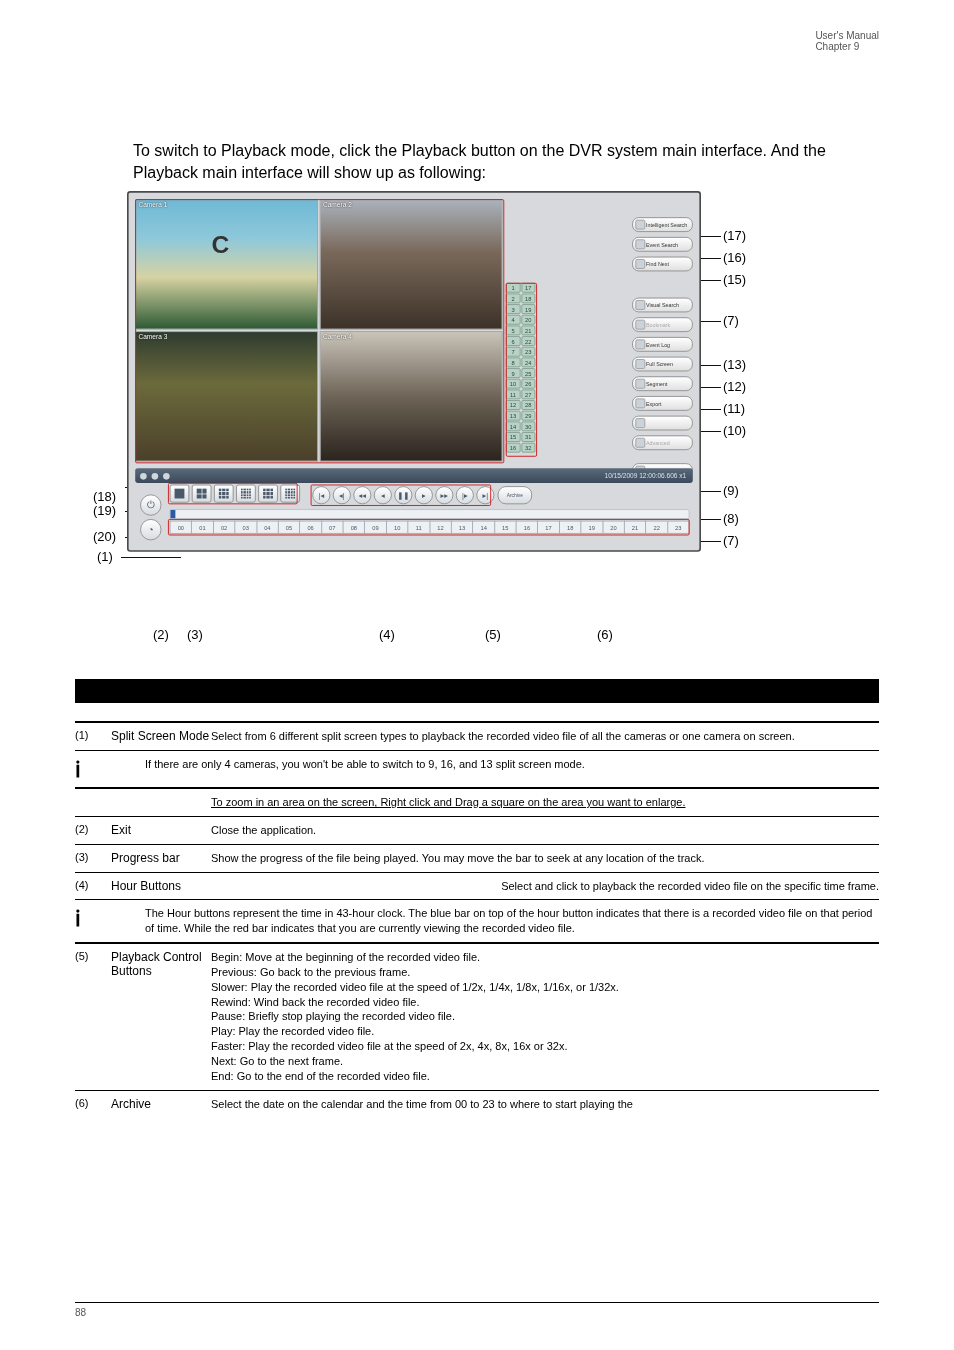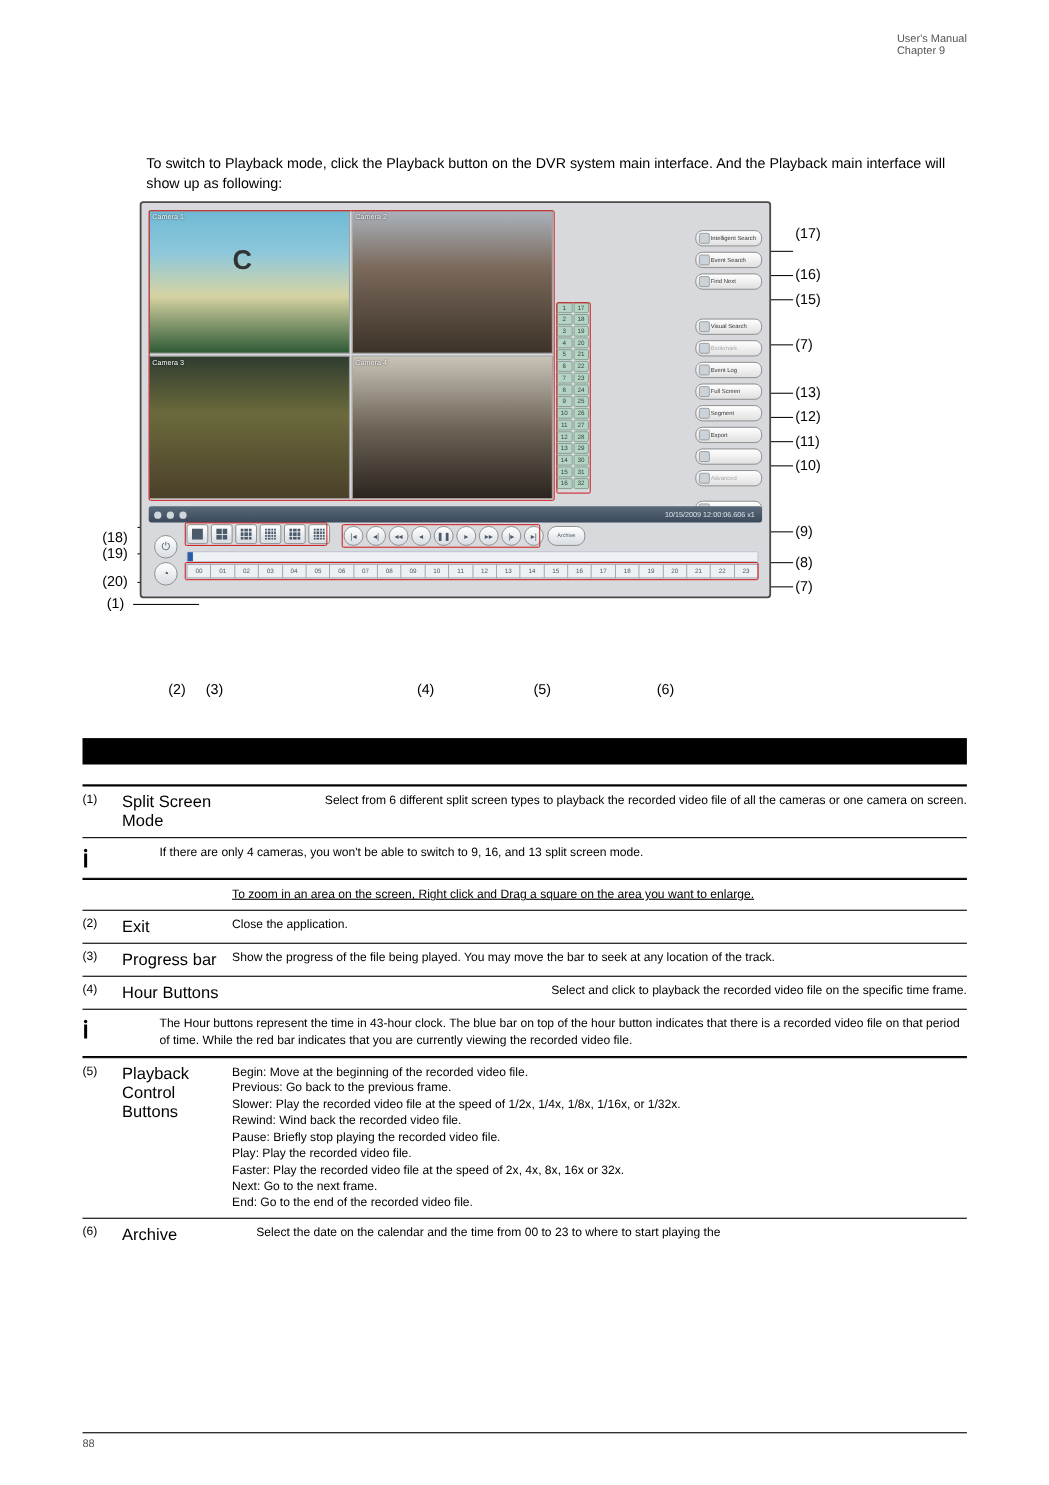--- a/index.html
+++ b/index.html
@@ -28,21 +28,21 @@
   .intro-row {
     display: flex;
     margin-top: 80px;
     margin-bottom: 6px;
   }
   .intro-left {
     width: 58px;
     flex-shrink: 0;
   }
   .intro-text {
-    font-size: 13px;
+    font-size: 16px;
     line-height: 1.35;
   }
   .screenshot-wrap {
     display: flex;
     justify-content: center;
     margin: 14px 0 0 0;
   }
   .screenshot {
     width: 700px;
     height: 440px;
@@ -284,21 +284,21 @@
   }
   .trow.first { border-top: 2.5px double #000; }
   .tn {
     width: 36px;
     flex-shrink: 0;
     font-size: 11px;
   }
   .tl {
     width: 100px;
     flex-shrink: 0;
-    font-size: 15px;
+    font-size: 12px;
     font-weight: normal;
   }
   .td {
     flex: 1;
     font-size: 11px;
     line-height: 1.35;
   }
   .info-icon {
     width: 20px;
     font-size: 22px;
@@ -345,21 +345,21 @@
       <div class="callout-line-h" style="left:28px; top:340px; width:24px;"></div>
       <div class="callout" style="left:0px; top:352px;">(1)</div>
       <div class="callout-line-h" style="left:24px; top:360px; width:60px;"></div>
 
       <div class="callout" style="left:56px; top:430px;">(2)</div>
       <div class="callout" style="left:90px; top:430px;">(3)</div>
       <div class="callout" style="left:282px; top:430px;">(4)</div>
       <div class="callout" style="left:388px; top:430px;">(5)</div>
       <div class="callout" style="left:500px; top:430px;">(6)</div>
 
-      <div class="callout" style="left:626px; top:15px;">(17)</div>
+      <div class="callout" style="left:626px; top:31px;">(17)</div>
       <div class="callout-line-h" style="left:598px; top:39px; width:26px;"></div>
       <div class="callout" style="left:626px; top:53px;">(16)</div>
       <div class="callout-line-h" style="left:598px; top:61px; width:26px;"></div>
       <div class="callout" style="left:626px; top:75px;">(15)</div>
       <div class="callout-line-h" style="left:598px; top:83px; width:26px;"></div>
       <div class="callout" style="left:626px; top:116px;">(7)</div>
       <div class="callout-line-h" style="left:598px; top:124px; width:26px;"></div>
       <div class="callout" style="left:626px; top:160px;">(13)</div>
       <div class="callout-line-h" style="left:598px; top:168px; width:26px;"></div>
       <div class="callout" style="left:626px; top:182px;">(12)</div>
@@ -606,21 +606,21 @@
       </div>
     </div>
   </div>
 
   <div class="caption-bar"></div>
 
   <div class="table-sec" id="desc-table">
       <div class="trow first">
         <div class="tn">(1)</div>
         <div class="tl">Split Screen Mode</div>
-        <div class="td" style="white-space: pre-line; text-align: right;">Select from 6 different split screen types to playback the recorded video file of all the cameras or one camera on screen.</div>
+        <div class="td" style="white-space: pre-line;">Select from 6 different split screen types to playback the recorded video file of all the cameras or one camera on screen.</div>
       </div>
       <div class="trow" style="border-top: 1px solid rgb(0, 0, 0); border-bottom: 1px solid rgb(0, 0, 0);">
         <div class="info-icon">ℹ</div>
         <div style="width: 50px;"></div>
         <div class="td">If there are only 4 cameras, you won't be able to switch to 9, 16, and 13 split screen mode.</div>
       </div>
       <div class="trow">
         <div class="tn"></div>
         <div class="tl"></div>
         <div class="td" style="white-space: pre-line; text-decoration: underline;">To zoom in an area on the screen, Right click and Drag a square on the area you want to enlarge.</div>
@@ -654,20 +654,20 @@
 Rewind: Wind back the recorded video file.
 Pause: Briefly stop playing the recorded video file.
 Play: Play the recorded video file.
 Faster: Play the recorded video file at the speed of 2x, 4x, 8x, 16x or 32x.
 Next: Go to the next frame.
 End: Go to the end of the recorded video file.</div>
       </div>
       <div class="trow">
         <div class="tn">(6)</div>
         <div class="tl">Archive</div>
-        <div class="td" style="white-space: pre-line; margin-left: 22px;">Select the date on the calendar and the time from 00 to 23 to where to start playing the</div>
+        <div class="td" style="white-space: pre-line;">Select the date on the calendar and the time from 00 to 23 to where to start playing the</div>
       </div>
     </div>
 
   <div class="footer">
     <span>88</span>
   </div>
 </div>
 
 </body></html>

